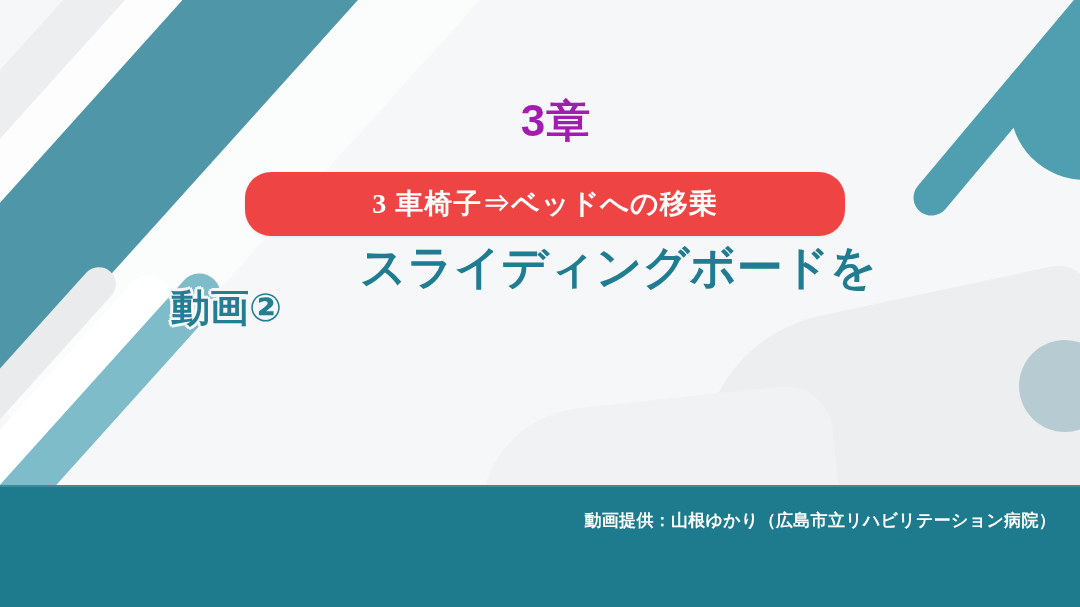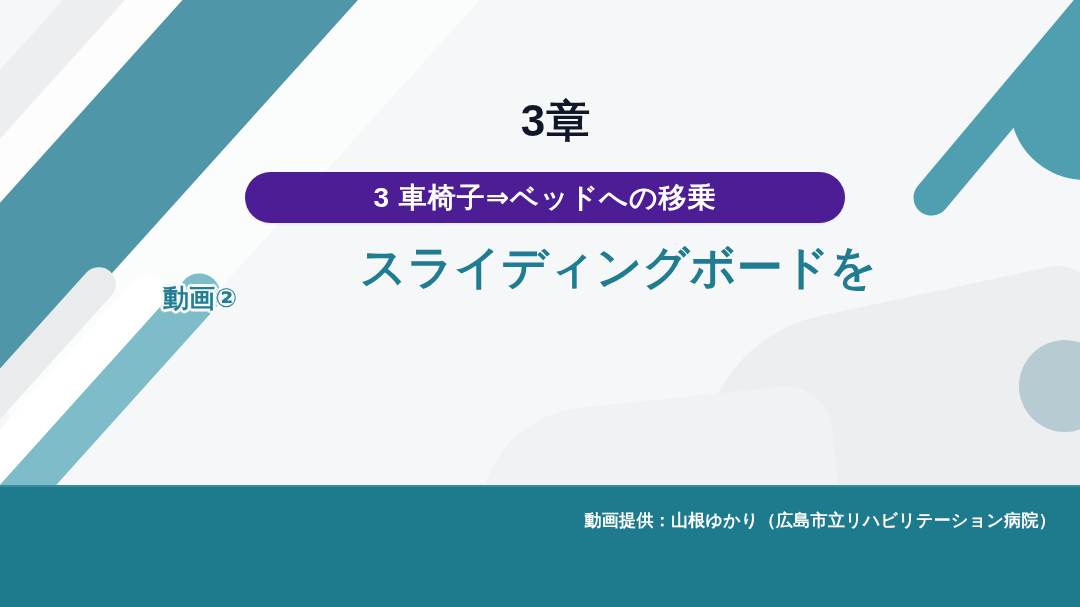--- a/index.html
+++ b/index.html
@@ -189,54 +189,55 @@
   }
 
   .chapter {
     position: absolute;
     left: 0;
     right: 0;
     top: 92px;
     text-align: center;
     font-size: 44px;
     font-weight: bold;
-    color: #0f172a;
+    color: #a21caf;
     letter-spacing: 1px;
     text-shadow:
       -2px -2px 0 #f6f7f8, 2px -2px 0 #f6f7f8,
       -2px  2px 0 #f6f7f8, 2px  2px 0 #f6f7f8;
     margin-left: 32px;
   }
 
   .pill {
     position: absolute;
     left: 245px;
     top: 172px;
     width: 600px;
-    height: 51px;
-    background: #4c1d95;
+    height: 64px;
+    background: #ef4444;
     border-radius: 26px;
     display: flex;
     align-items: center;
     justify-content: center;
     box-shadow: 0 1px 3px rgba(0,0,0,0.08);
+    font-family: Liberation Serif, serif;
   }
   .pill-label {
     color: #ffffff;
     font-size: 28px;
     font-weight: bold;
     letter-spacing: 1px;
     white-space: nowrap;
   }
 
   .badge-video {
     position: absolute;
-    left: 163px;
+    left: 171px;
     top: 281px;
-    font-size: 26px;
+    font-size: 39px;
     font-weight: bold;
     color: #227e92;
     letter-spacing: 0px;
     white-space: nowrap;
     text-shadow:
       -2px -2px 0 #f6f7f8, 2px -2px 0 #f6f7f8,
       -2px  2px 0 #f6f7f8, 2px  2px 0 #f6f7f8,
       -3px  0   0 #f6f7f8, 3px  0   0 #f6f7f8,
        0   -3px 0 #f6f7f8, 0    3px 0 #f6f7f8;
   }

